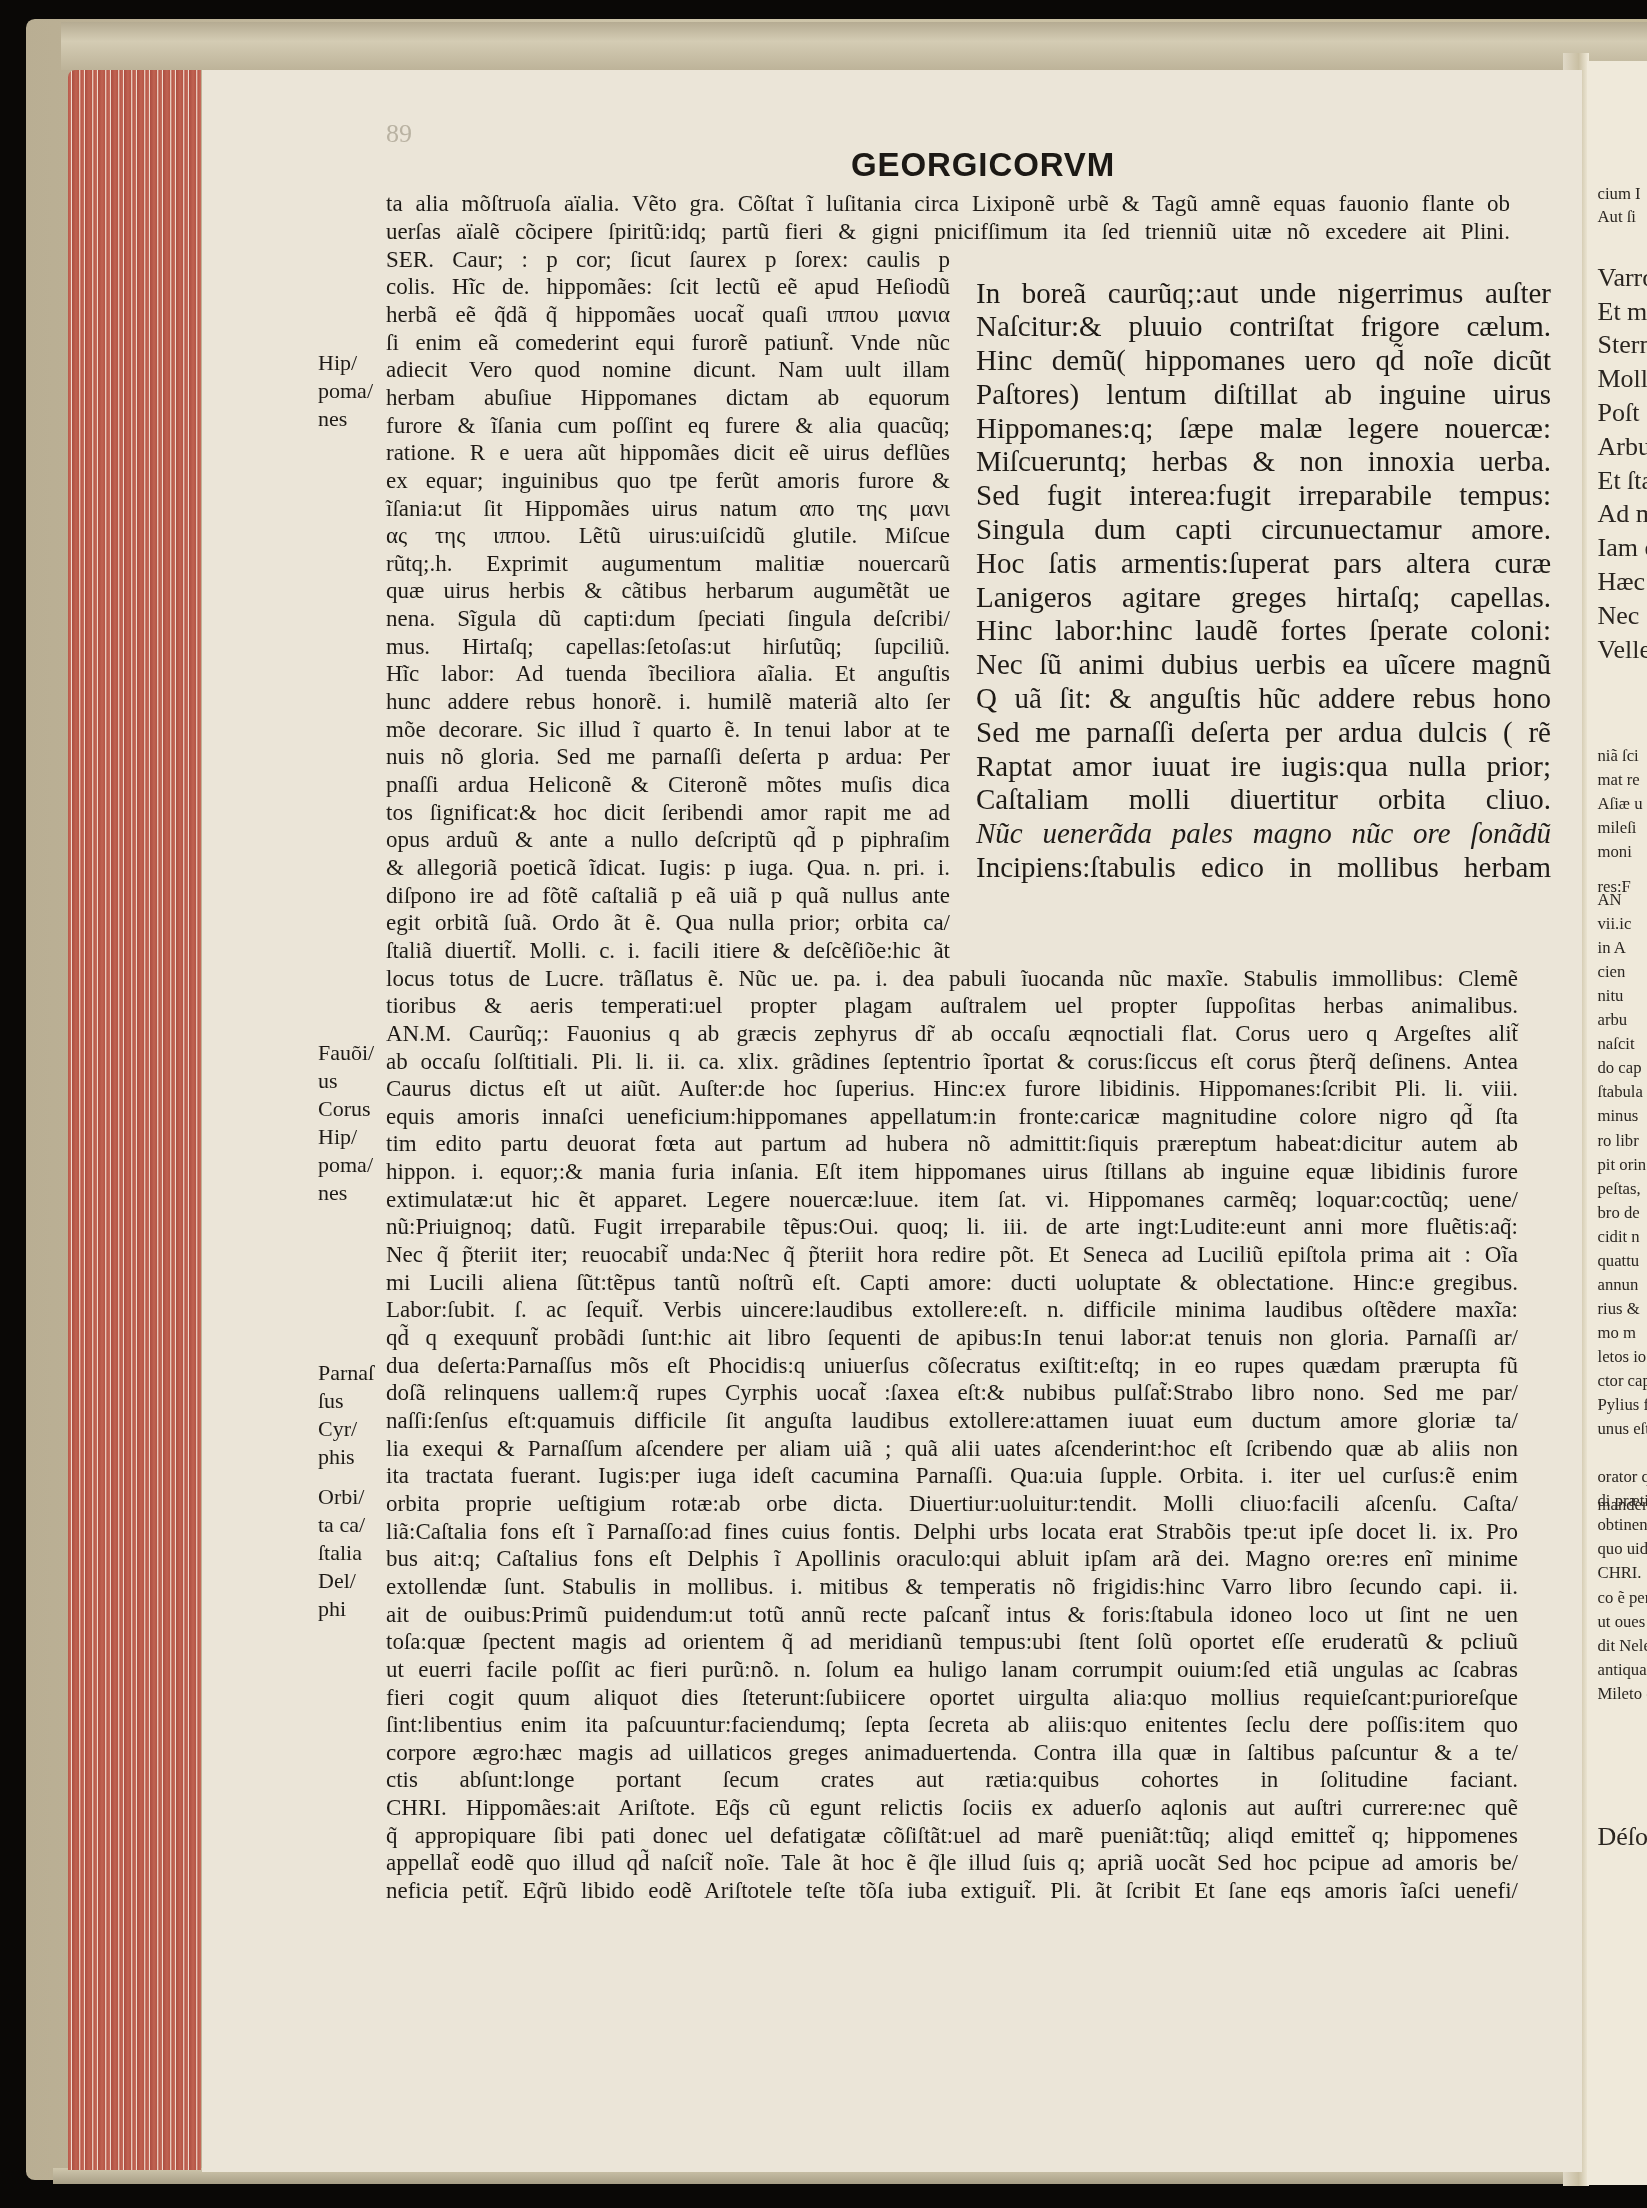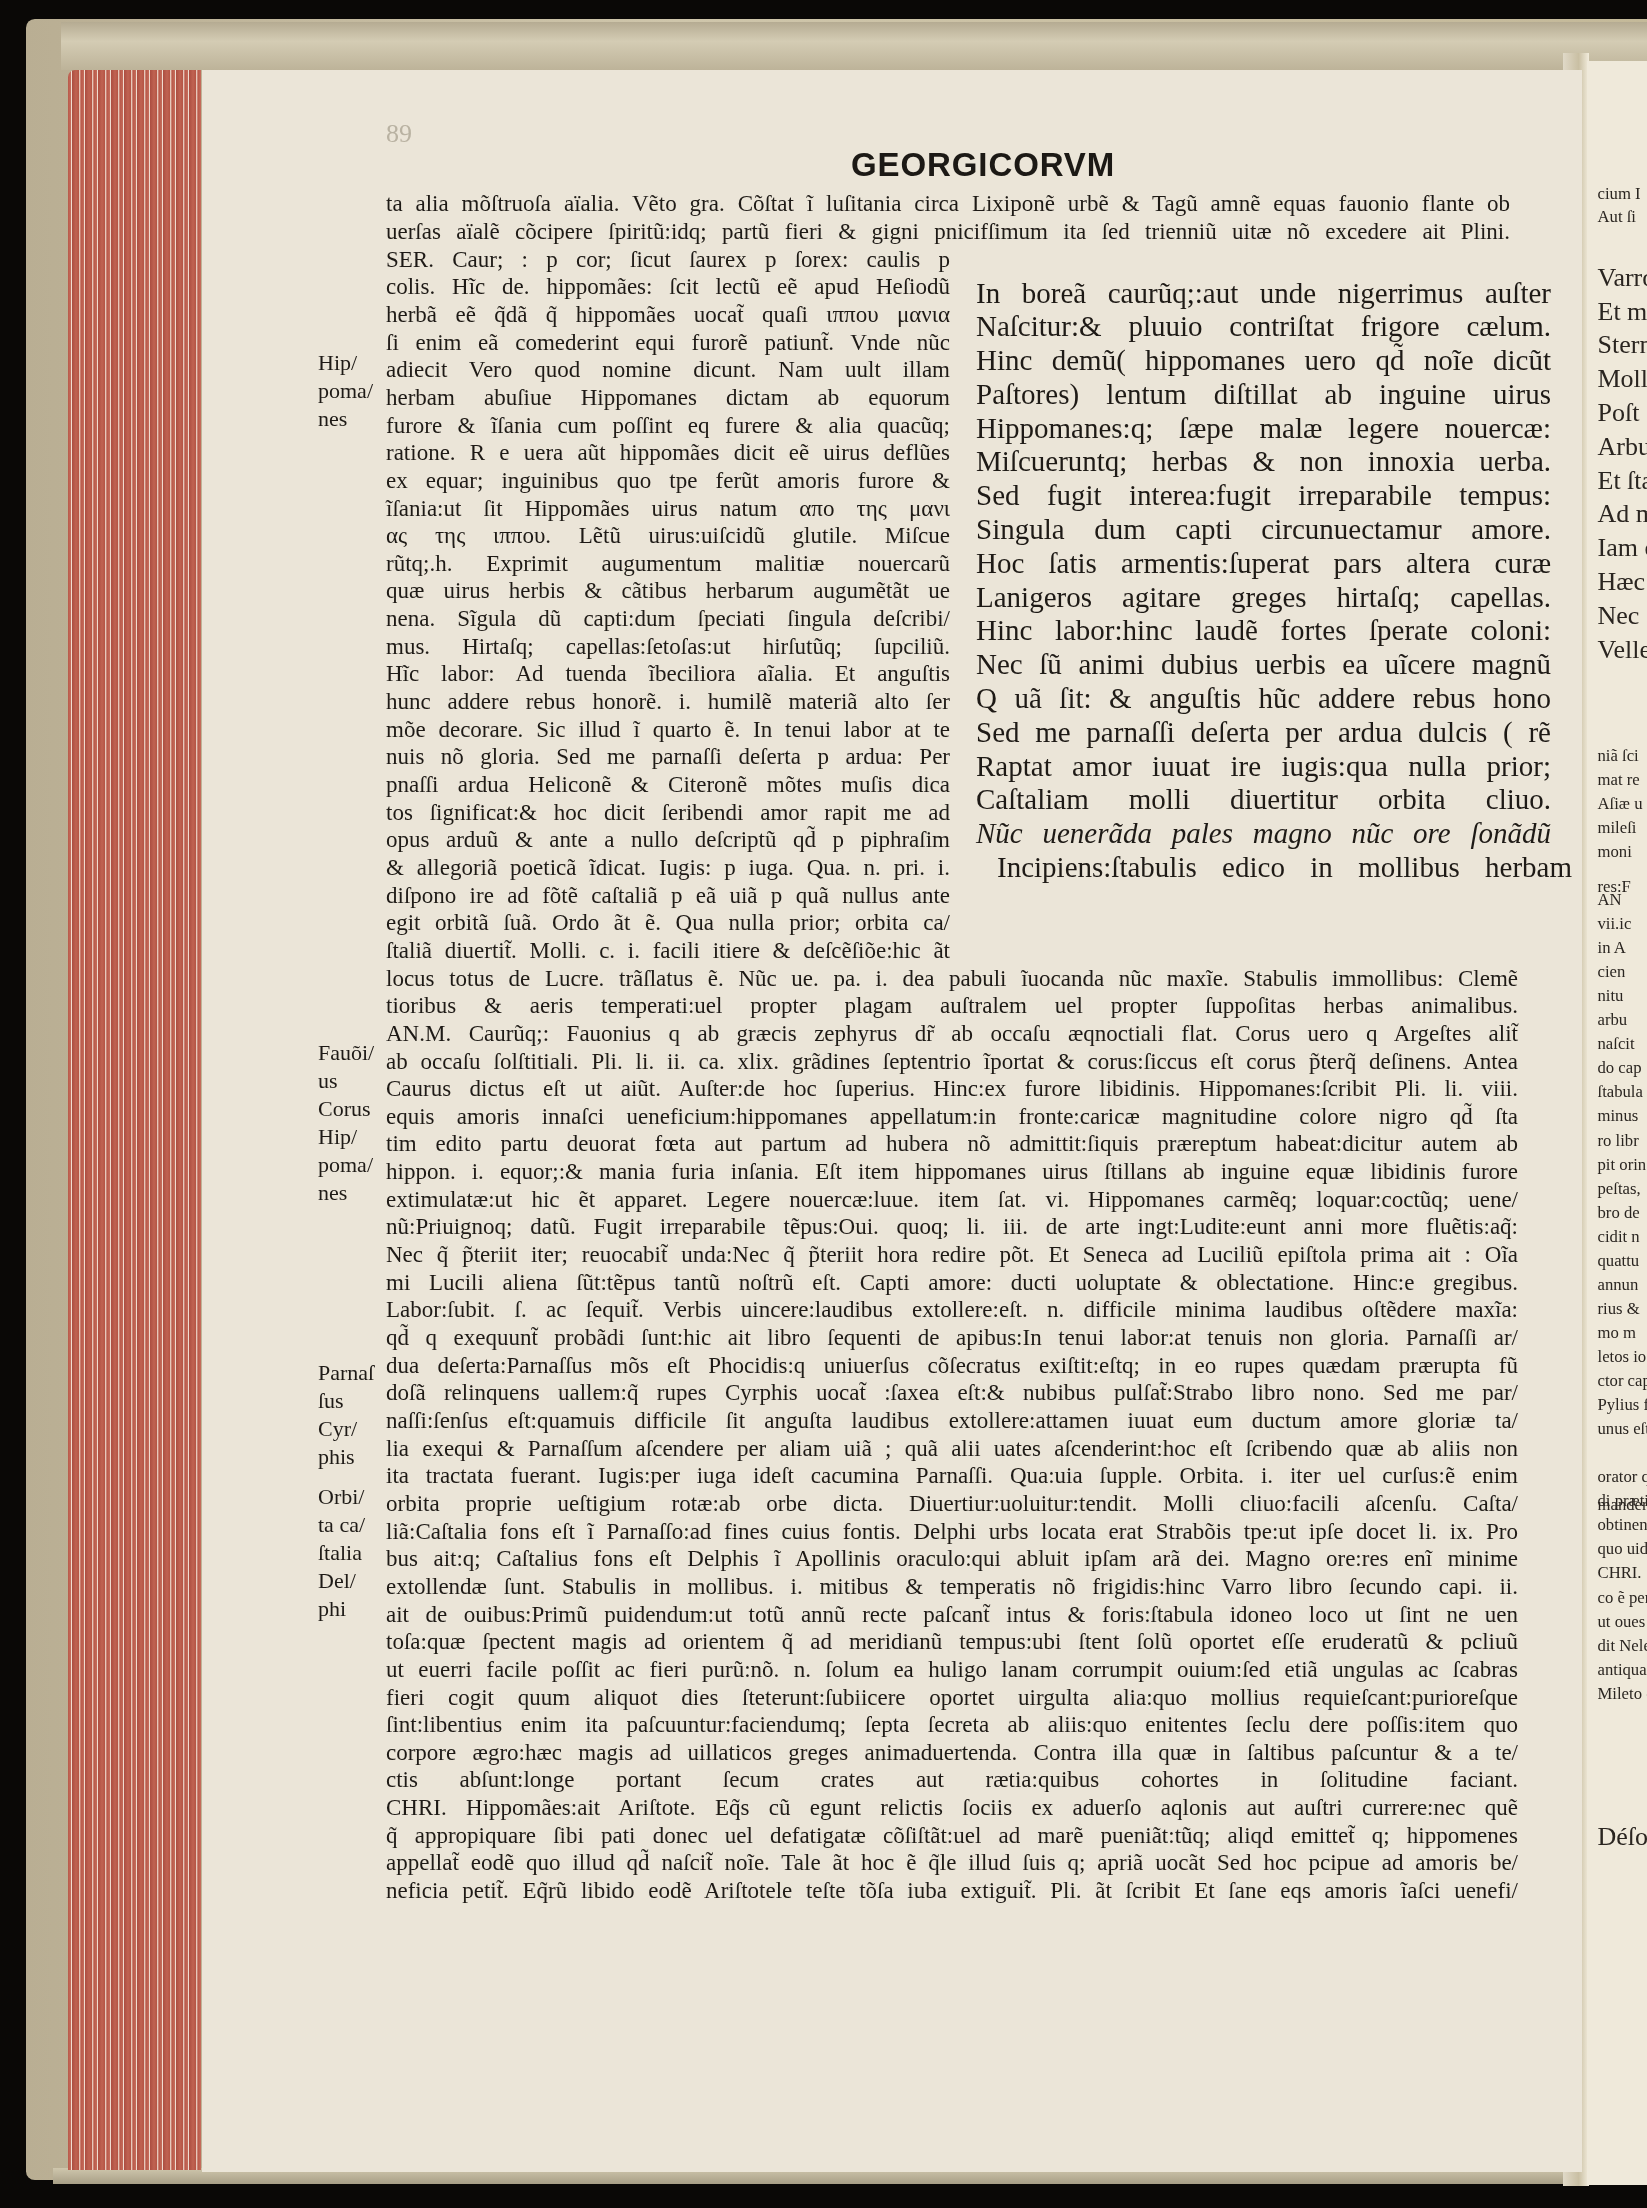--- a/index.html
+++ b/index.html
@@ -143,21 +143,21 @@
     <div class="line v" style="left: 976px; top: 513px; width: 575px; text-align: justify; text-align-last: justify;">Singula dum capti  circunuectamur  amore.</div>
     <div class="line v" style="left: 976px; top: 547px; width: 575px; text-align: justify; text-align-last: justify;">Hoc ſatis armentis:ſuperat pars altera curæ</div>
     <div class="line v" style="left: 976px; top: 581px; width: 575px; text-align: justify; text-align-last: justify;">Lanigeros agitare greges hirtaſq; capellas.</div>
     <div class="line v" style="left: 976px; top: 614px; width: 575px; text-align: justify; text-align-last: justify;">Hinc labor:hinc laudẽ  fortes ſperate  coloni:</div>
     <div class="line v" style="left: 976px; top: 648px; width: 575px; text-align: justify; text-align-last: justify;">Nec ſũ animi dubius uerbis ea uĩcere magnũ</div>
     <div class="line v" style="left: 976px; top: 682px; width: 575px; text-align: justify; text-align-last: justify;">Q  uã ſit: &amp; anguſtis hũc addere rebus hono</div>
     <div class="line v" style="left: 976px; top: 716px; width: 575px; text-align: justify; text-align-last: justify;">Sed me parnaſſi deſerta per ardua dulcis ( rẽ</div>
     <div class="line v" style="left: 976px; top: 750px; width: 575px; text-align: justify; text-align-last: justify;">Raptat amor iuuat ire iugis:qua nulla prior;</div>
     <div class="line v" style="left: 976px; top: 783px; width: 575px; text-align: justify; text-align-last: justify;">Caſtaliam molli diuertitur orbita cliuo.</div>
     <div class="line v" style="left: 976px; top: 817px; width: 575px; text-align: justify; text-align-last: justify; font-style: italic;">Nũc uenerãda pales  magno nũc ore  ſonãdũ</div>
-    <div class="line v" style="left: 976px; top: 851px; width: 575px; text-align: justify; text-align-last: justify; margin-left: 21px;">Incipiens:ſtabulis edico in mollibus  herbam</div>
+    <div class="line v" style="left: 976px; top: 851px; width: 575px; text-align: justify; text-align-last: justify;">Incipiens:ſtabulis edico in mollibus  herbam</div>
     <div class="line c" style="left: 386px; top: 966px; width: 1132px; text-align: justify; text-align-last: justify;">locus totus de Lucre. trãſlatus ẽ.  Nũc ue. pa. i. dea pabuli ĩuocanda nũc maxĩe.  Stabulis immollibus: Clemẽ</div>
     <div class="line c" style="left: 386px; top: 993px; width: 1132px; text-align: justify; text-align-last: justify;">tioribus &amp; aeris temperati:uel propter plagam auſtralem uel propter ſuppoſitas herbas animalibus.</div>
     <div class="line c" style="left: 386px; top: 1021px; width: 1132px; text-align: justify; text-align-last: justify;">  AN.M.     Caurũq;: Fauonius q ab græcis zephyrus dr̃ ab occaſu æqnoctiali flat. Corus uero q Argeſtes alit̃</div>
     <div class="line c" style="left: 386px; top: 1049px; width: 1132px; text-align: justify; text-align-last: justify;">ab occaſu ſolſtitiali. Pli. li. ii. ca. xlix. grãdines ſeptentrio ĩportat &amp; corus:ſiccus eſt corus  p̃terq̃ deſinens. Antea</div>
     <div class="line c" style="left: 386px; top: 1076px; width: 1132px; text-align: justify; text-align-last: justify;">Caurus dictus eſt ut aiũt.   Auſter:de hoc ſuperius.   Hinc:ex furore libidinis.   Hippomanes:ſcribit Pli. li. viii.</div>
     <div class="line c" style="left: 386px; top: 1104px; width: 1132px; text-align: justify; text-align-last: justify;">equis amoris innaſci ueneficium:hippomanes appellatum:in fronte:caricæ magnitudine colore nigro qd̃ ſta</div>
     <div class="line c" style="left: 386px; top: 1131px; width: 1132px; text-align: justify; text-align-last: justify;">tim edito partu deuorat fœta aut partum ad hubera nõ admittit:ſiquis præreptum habeat:dicitur autem ab</div>
     <div class="line c" style="left: 386px; top: 1159px; width: 1132px; text-align: justify; text-align-last: justify;">hippon. i. equor;:&amp; mania furia inſania. Eſt item  hippomanes uirus ſtillans ab inguine equæ libidinis furore</div>
     <div class="line c" style="left: 386px; top: 1187px; width: 1132px; text-align: justify; text-align-last: justify;">extimulatæ:ut hic ẽt apparet.   Legere nouercæ:luue. item ſat. vi. Hippomanes carmẽq; loquar:coctũq; uene/</div>
     <div class="line c" style="left: 386px; top: 1214px; width: 1132px; text-align: justify; text-align-last: justify;">nũ:Priuignoq; datũ.   Fugit irreparabile tẽpus:Oui. quoq; li. iii. de arte ingt:Ludite:eunt anni more fluẽtis:aq̃:</div>

